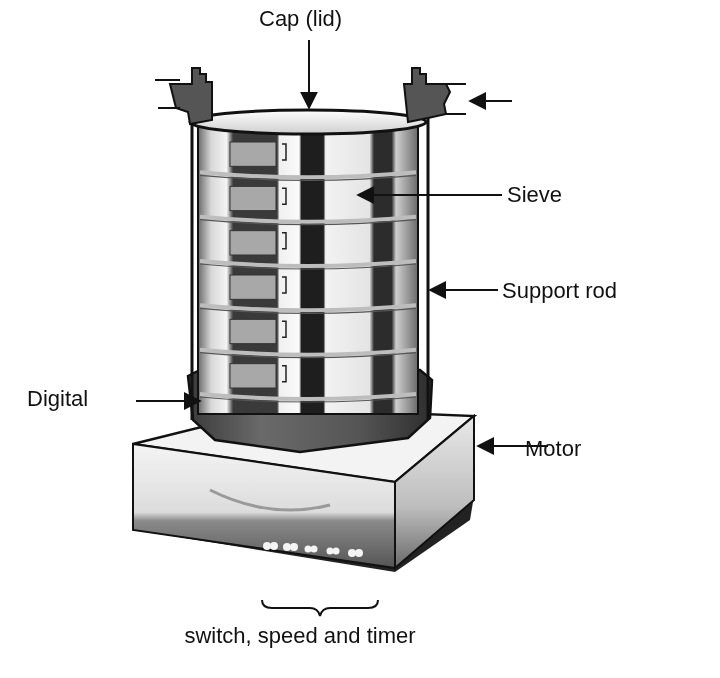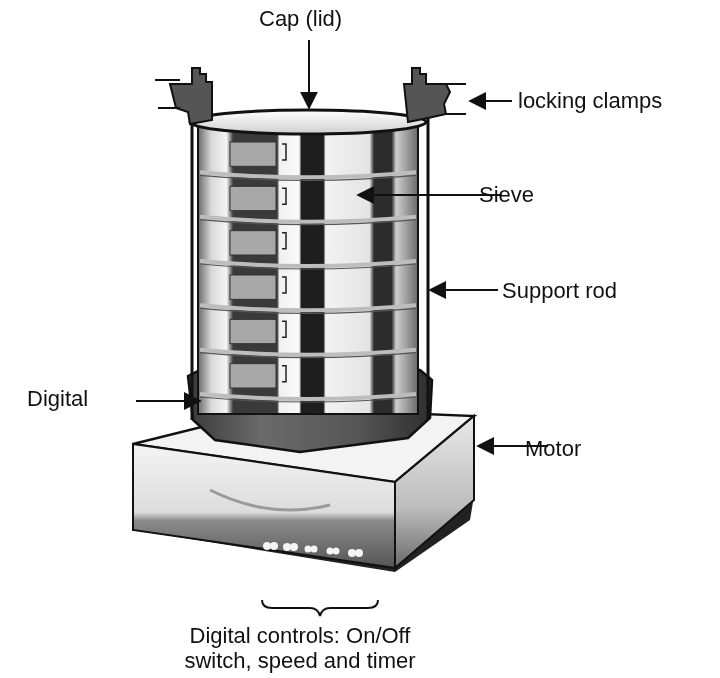--- a/index.html
+++ b/index.html
@@ -1,21 +1,21 @@
 <!DOCTYPE html>
 <html><head>
 <meta charset="utf-8">
 <style>
   html, body { margin: 0; padding: 0; background: #ffffff; }
   body { width: 720px; height: 678px; position: relative; overflow: hidden; font-family: "Liberation Sans", sans-serif; }
   #stage { position: absolute; left: 0; top: 0; width: 720px; height: 587px; }
   .label { position: absolute; font-size: 22px; color: #111; white-space: nowrap; line-height: 1; }
   #lbl-cap { left: 259px; top: 8px; }
   #lbl-clamps { left: 518px; top: 90px; }
-  #lbl-sieve { left: 479px; top: 184px; }
+  #lbl-sieve { left: 507px; top: 184px; }
   #lbl-rod { left: 502px; top: 280px; text-align: right; }
   #lbl-receiver { left: 27px; top: 388px; }
   #lbl-motor { left: 525px; top: 438px; }
   #lbl-digital { left: 170px; top: 624px; text-align: center; line-height: 1.12; width: 260px; }
   #lbl-digital span { display: block; }
 </style>
 </head>
 <body>
 
 <div id="stage">
@@ -137,22 +137,20 @@
     <line x1="309" y1="40" x2="309" y2="108" stroke="#111" stroke-width="2" marker-end="url(#arrow)"></line>
     <line x1="512" y1="101" x2="470" y2="101" stroke="#111" stroke-width="2" marker-end="url(#arrow)"></line>
     <line x1="502" y1="195" x2="358" y2="195" stroke="#111" stroke-width="2" marker-end="url(#arrow)"></line>
     <line x1="498" y1="290" x2="430" y2="290" stroke="#111" stroke-width="2" marker-end="url(#arrow)"></line>
     <line x1="136" y1="401" x2="200" y2="401" stroke="#111" stroke-width="2" marker-end="url(#arrow)"></line>
     <line x1="548" y1="446" x2="478" y2="446" stroke="#111" stroke-width="2" marker-end="url(#arrow)"></line>
     <path d="M262,600 Q262,608 272,608 L310,608 Q318,608 320,616 Q322,608 330,608 L368,608 Q378,608 378,600" fill="none" stroke="#111" stroke-width="2"></path>
   </svg>
 
   <div class="label" id="lbl-cap">Cap (lid)</div>
-  <div class="label" id="lbl-clamps">locking clamps</div>
   <div class="label" id="lbl-sieve">Sieve</div>
   <div class="label" id="lbl-rod">Support rod</div>
   <div class="label" id="lbl-receiver">Digital</div>
   <div class="label" id="lbl-motor">Motor</div>
   <div class="label" id="lbl-digital">
-    <span>Digital controls: On/Off</span>
     <span>switch, speed and timer</span>
   </div>
 </div>
 
 </body></html>

